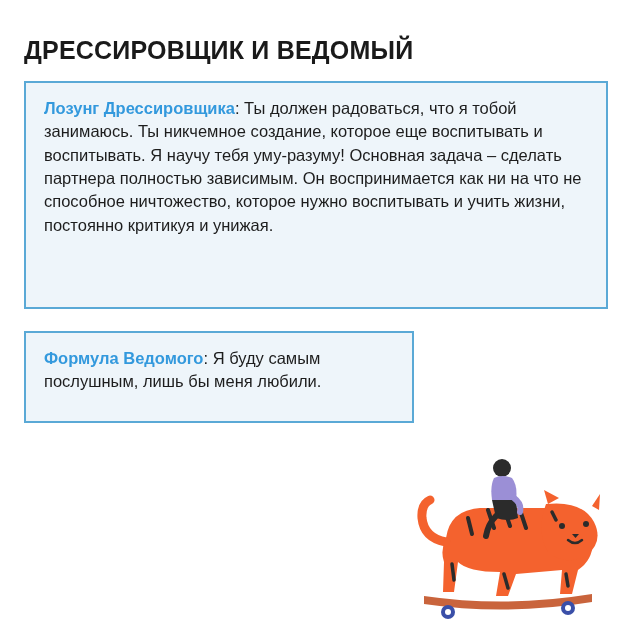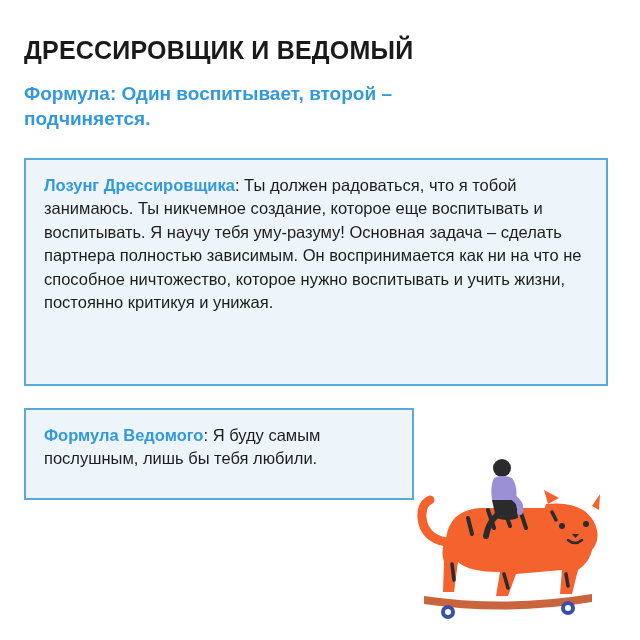--- a/index.html
+++ b/index.html
@@ -66,28 +66,27 @@
     height: 180px;
   }
 </style>
 </head>
 <body>
 
 <div class="page">
 
   <h1 class="title">ДРЕССИРОВЩИК И ВЕДОМЫЙ</h1>
 
-  <div class="formula">Формула: Один воспитывает, второй – подчиняется.</div>
 
   <div class="card card-main">
     <span class="slogan-label">Лозунг Дрессировщика</span><span>: </span><span>Ты должен радоваться, что я тобой занимаюсь. Ты никчемное создание, которое еще воспитывать и воспитывать. Я научу тебя уму-разуму! Основная задача – сделать партнера полностью зависимым. Он воспринимается как ни на что не способное ничтожество, которое нужно воспитывать и учить жизни, постоянно критикуя и унижая.</span>
   </div>
 
   <div class="card card-sub">
-    <span class="slogan-label">Формула Ведомого</span><span>: </span><span>Я буду самым послушным, лишь бы тебя любили.</span>
+    <span class="slogan-label">Формула Ведомого</span><span>: </span><span>Я буду самым послушным, лишь бы меня любили.</span>
   </div>
 
   <div class="illus">
     <svg viewBox="0 0 220 180" width="220" height="180" xmlns="http://www.w3.org/2000/svg">
 
       <path d="M28 150 Q110 162 196 148 L196 156 Q110 170 28 158 Z" fill="#c9643c"></path>
       <circle cx="52" cy="166" r="7" fill="#3a4fa8"></circle>
       <circle cx="52" cy="166" r="3" fill="#ffffff"></circle>
       <circle cx="172" cy="162" r="7" fill="#3a4fa8"></circle>
       <circle cx="172" cy="162" r="3" fill="#ffffff"></circle>

